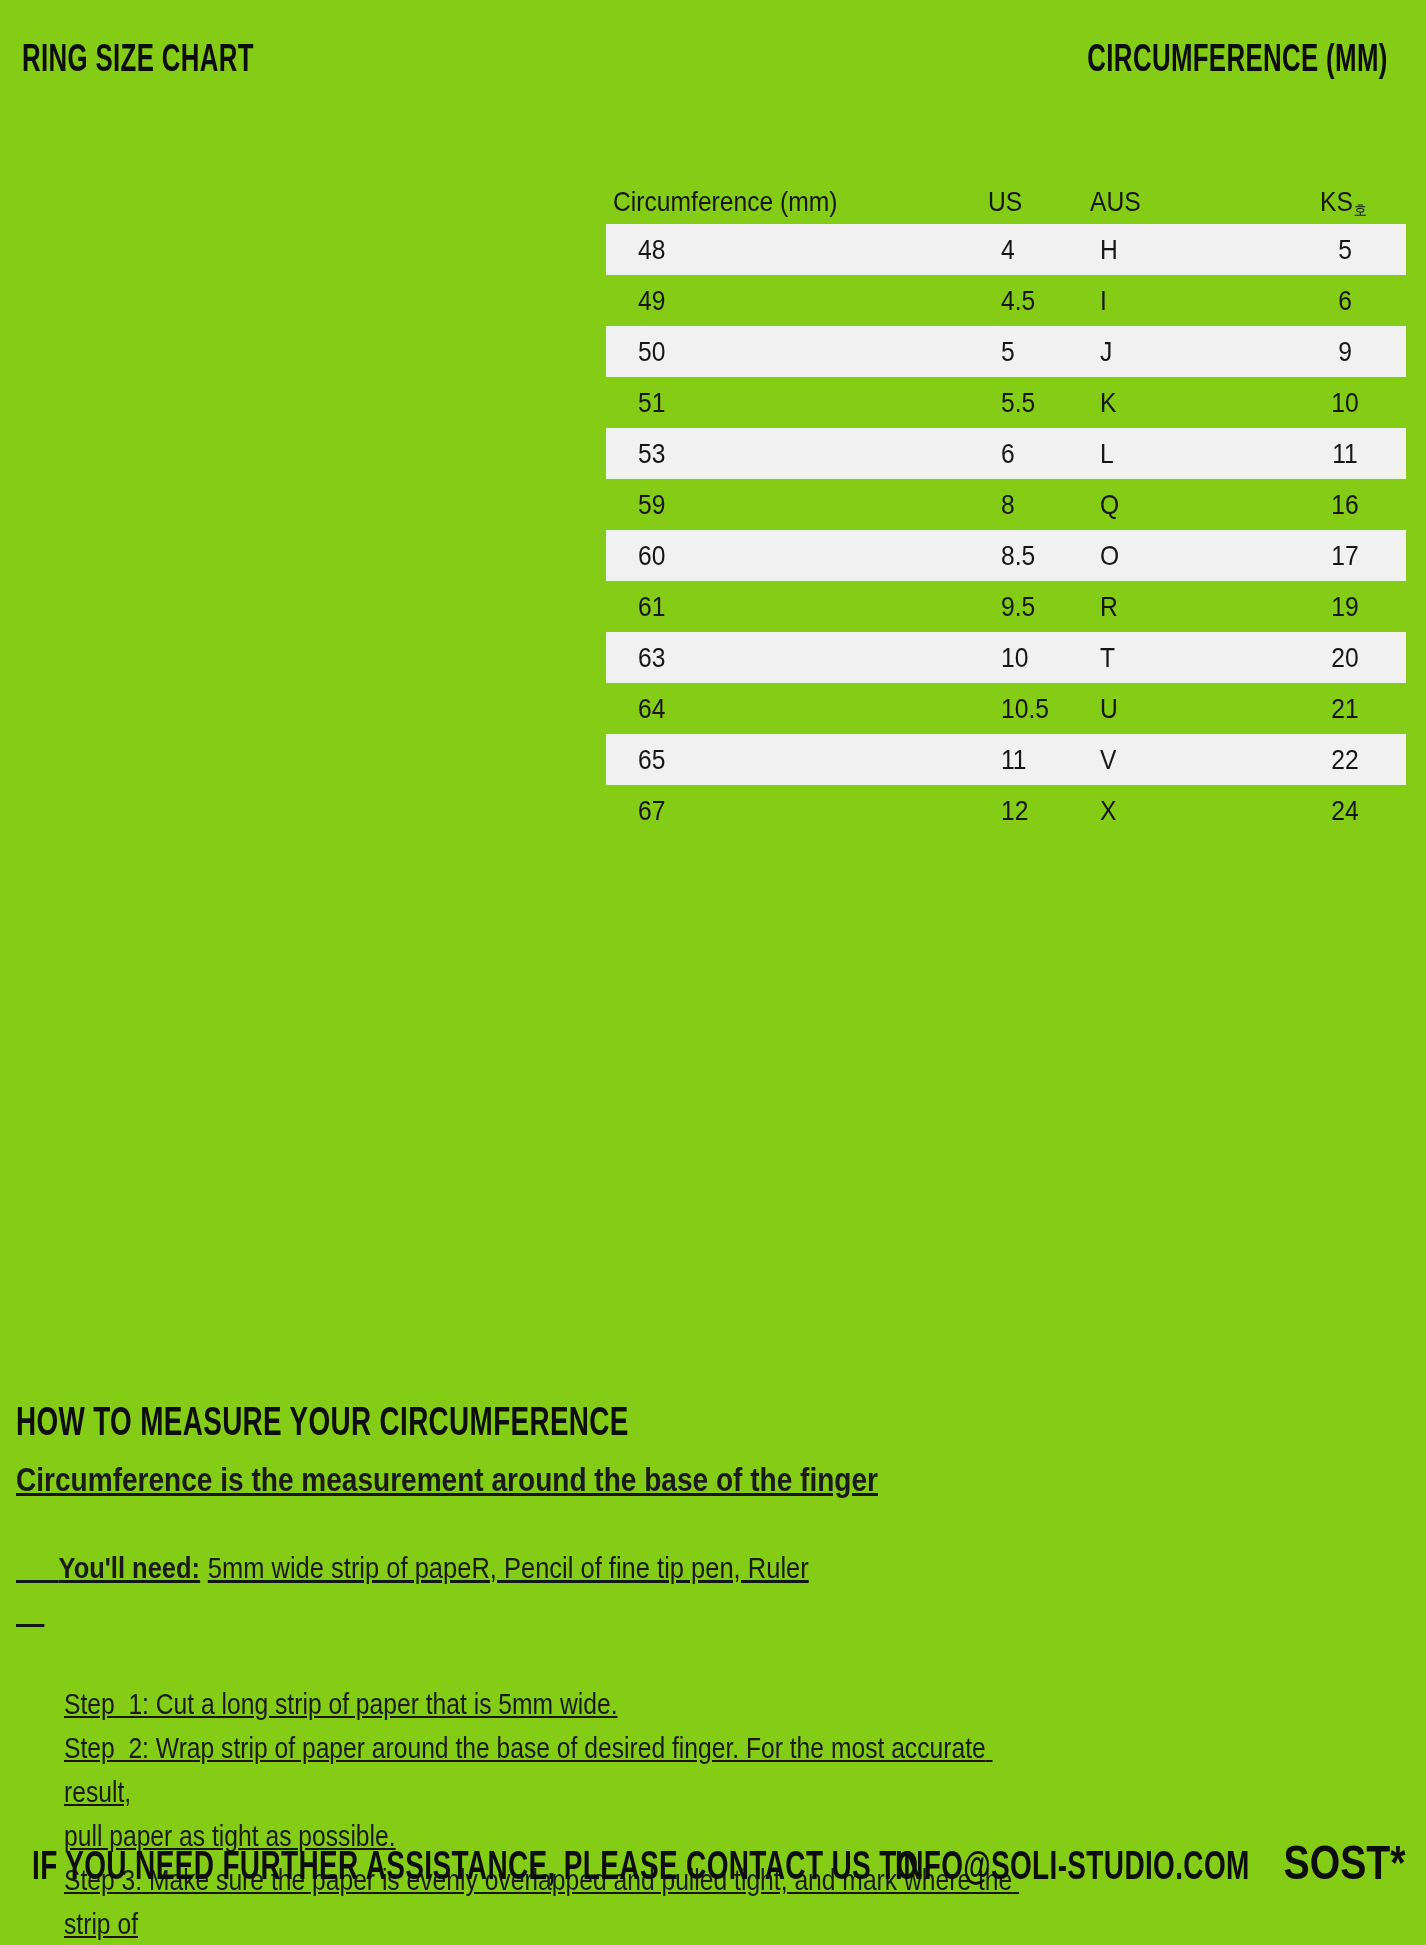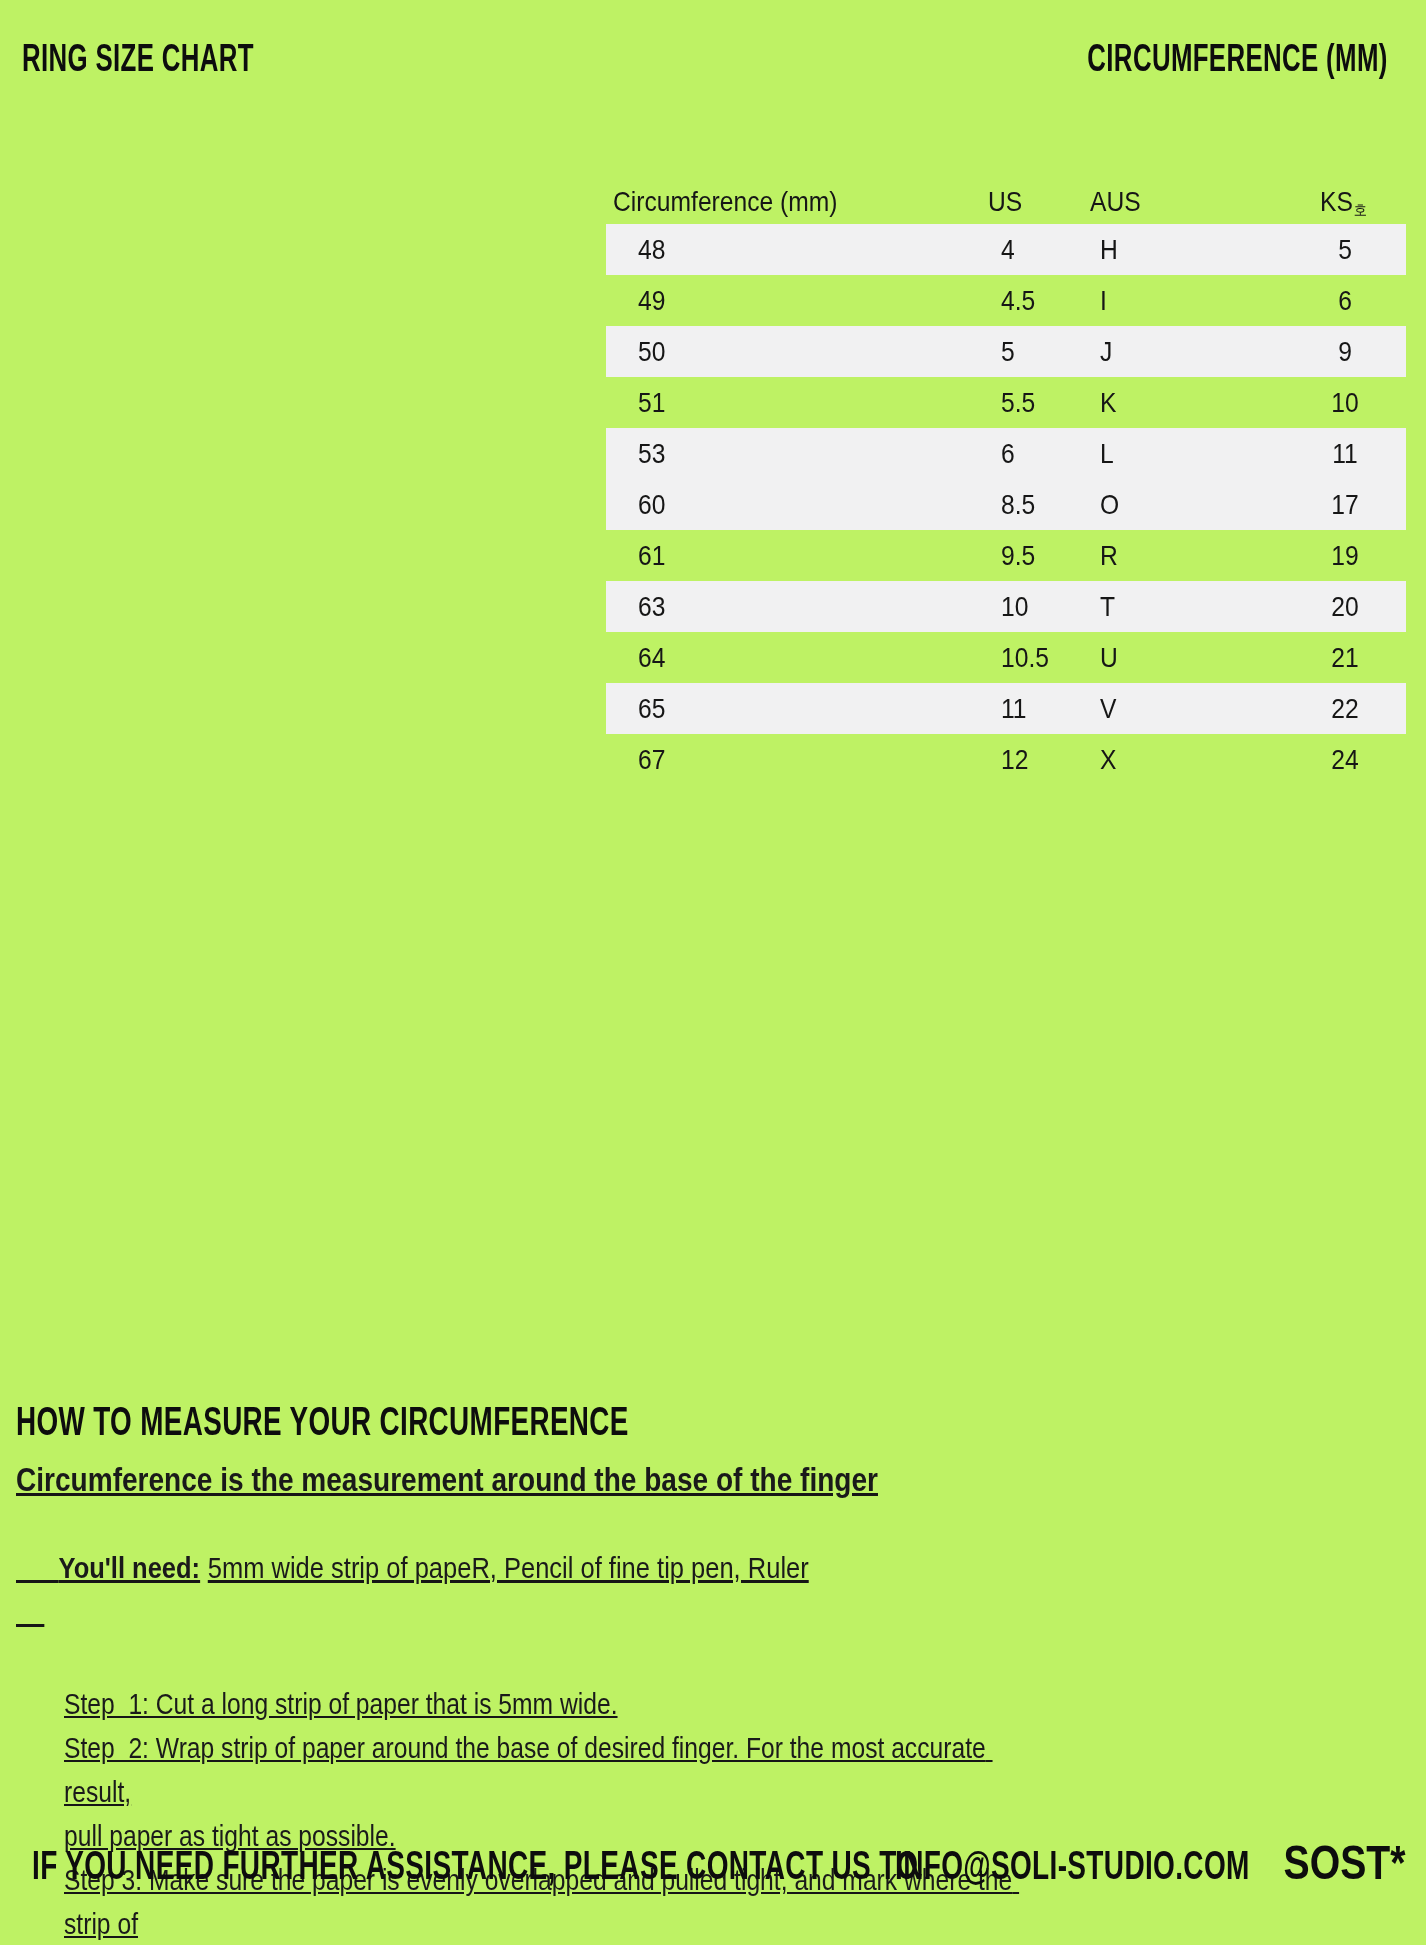--- a/index.html
+++ b/index.html
@@ -1,20 +1,20 @@
 <!DOCTYPE html>
 <html><head>
 <meta charset="utf-8">
 <style>
   html,body { margin:0; padding:0; background:#ffffff; }
   .page {
     position: relative;
     width: 1426px;
     height: 1945px;
-    background: #bef264;
+    background: #84cc16;
     font-family: "Liberation Sans", "DejaVu Sans", sans-serif;
     color: #161616;
     overflow: hidden;
   }
   
   .cond {
     font-weight: 700;
     display: inline-block;
     transform: scaleX(0.68);
     transform-origin: 0 50%;
@@ -105,20 +105,26 @@
           <div class="c2">5.5</div>
           <div class="c3">K</div>
           <div class="c4">10</div>
         </div>
         <div class="trow striped">
           <div class="c1">53</div>
           <div class="c2">6</div>
           <div class="c3">L</div>
           <div class="c4">11</div>
         </div>
+        <div class="trow">
+          <div class="c1">59</div>
+          <div class="c2">8</div>
+          <div class="c3">Q</div>
+          <div class="c4">16</div>
+        </div>
         <div class="trow striped">
           <div class="c1">60</div>
           <div class="c2">8.5</div>
           <div class="c3">O</div>
           <div class="c4">17</div>
         </div>
         <div class="trow">
           <div class="c1">61</div>
           <div class="c2">9.5</div>
           <div class="c3">R</div>

